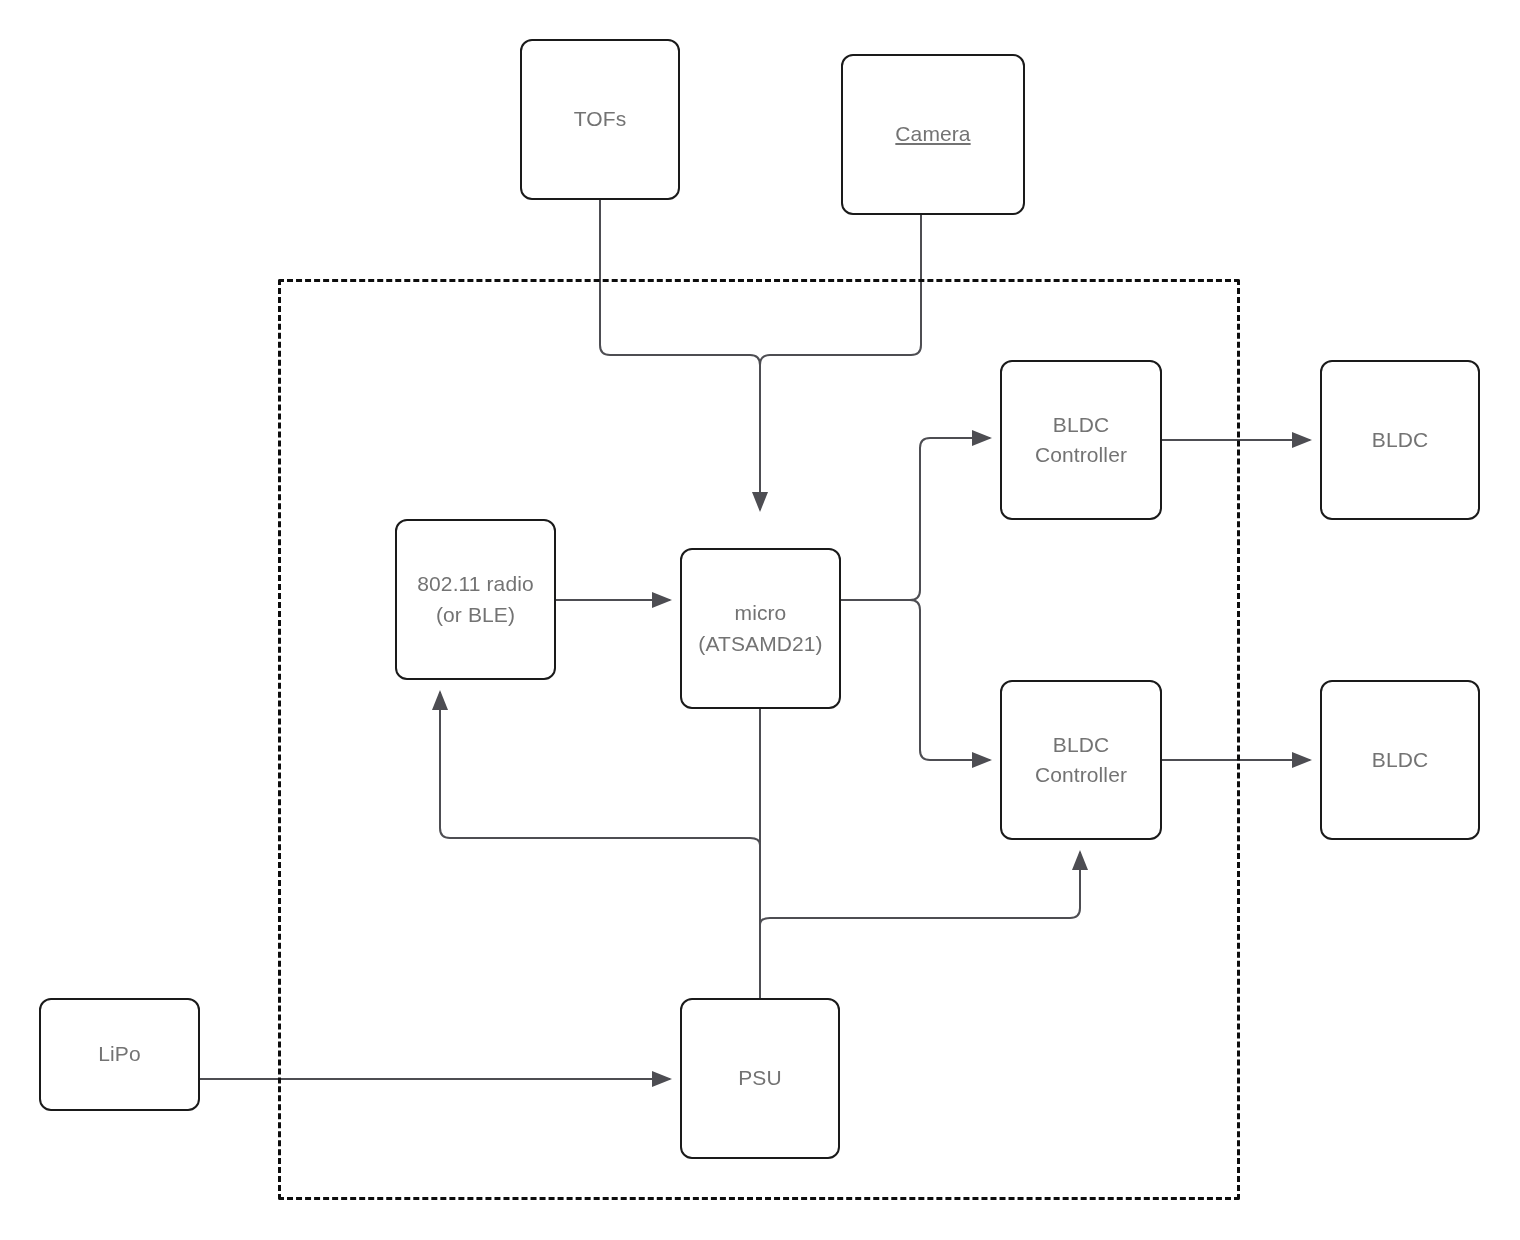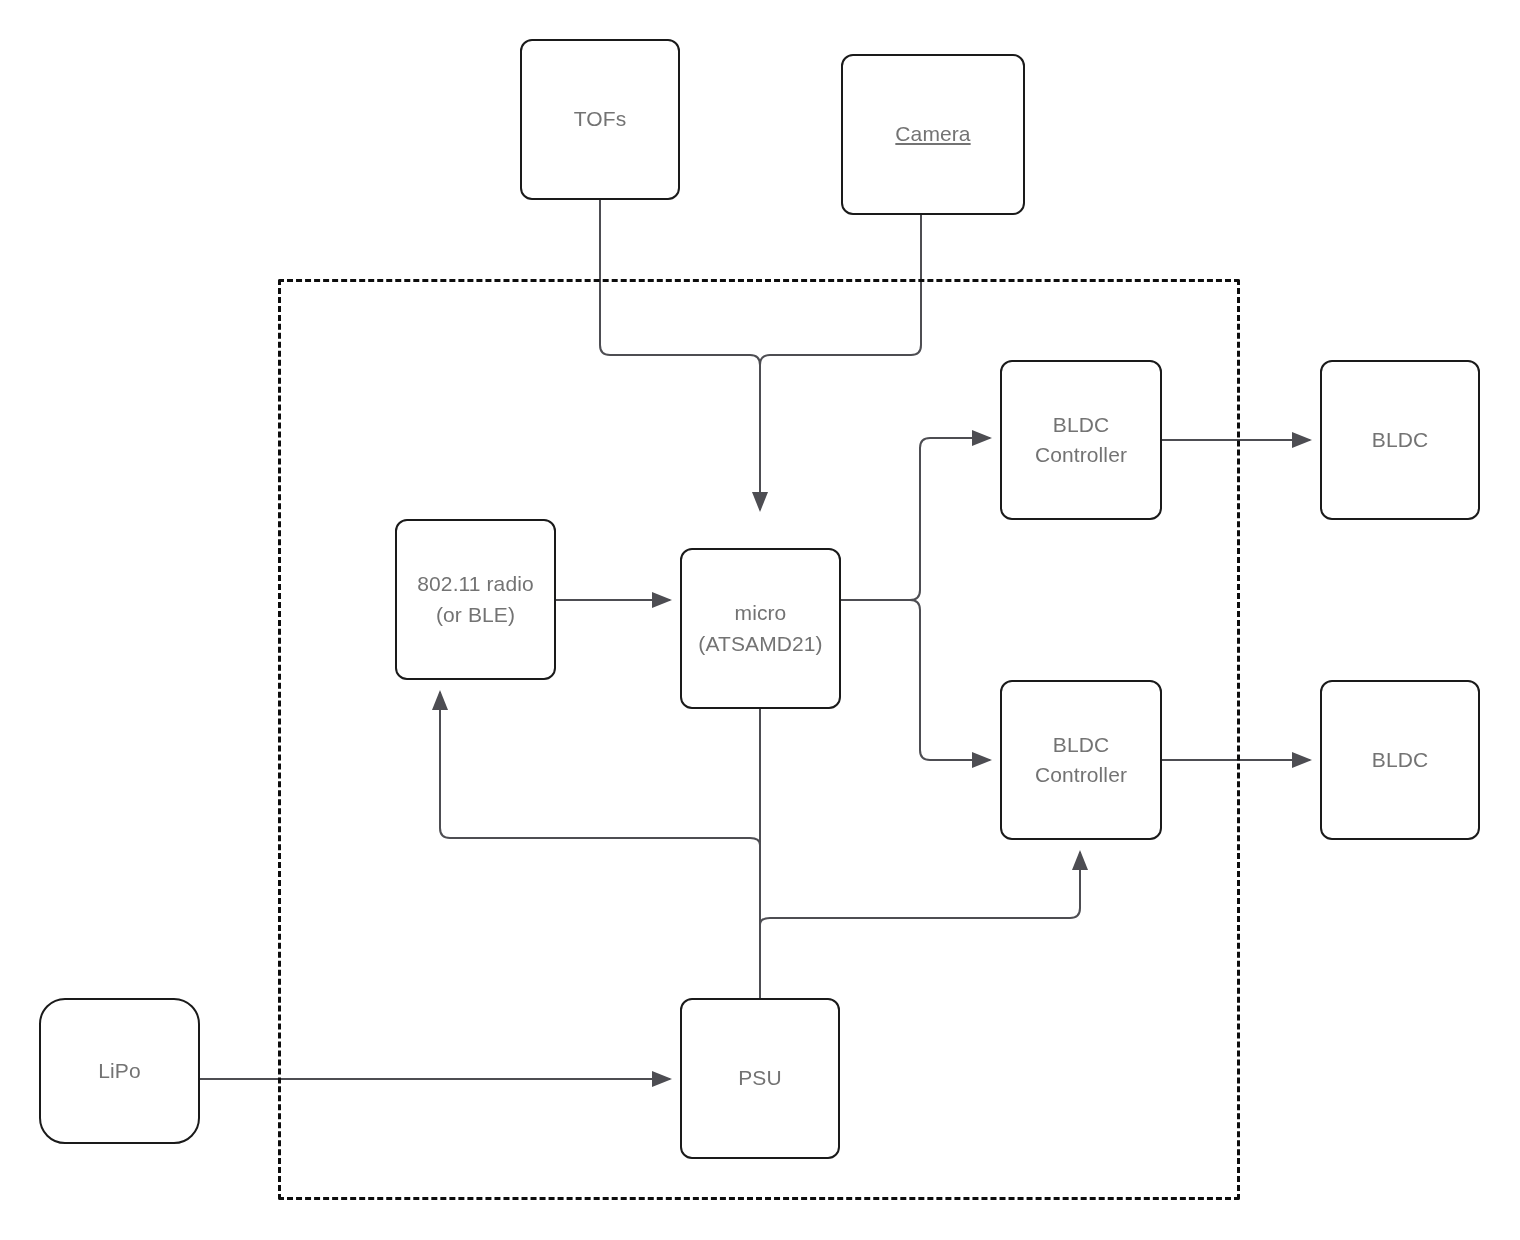--- a/index.html
+++ b/index.html
@@ -116,21 +116,21 @@
       <div class="node" style="left: 1320px; top: 360px; width: 160px; height: 160px;">
         <span class="label">BLDC</span>
       </div>
       <div class="node" style="left: 1000px; top: 680px; width: 162px; height: 160px;">
         <span class="label">BLDC
 Controller</span>
       </div>
       <div class="node" style="left: 1320px; top: 680px; width: 160px; height: 160px;">
         <span class="label">BLDC</span>
       </div>
-      <div class="node" style="left: 39px; top: 998px; width: 161px; height: 146px; border-radius: 26px;">
+      <div class="node" style="left: 39px; top: 998px; width: 161px; height: 113px;">
         <span class="label">LiPo</span>
       </div>
       <div class="node" style="left: 680px; top: 998px; width: 160px; height: 161px; justify-content: center;">
         <span class="label">PSU</span>
       </div>
     </div>
 
 </div>
 
 </body></html>

